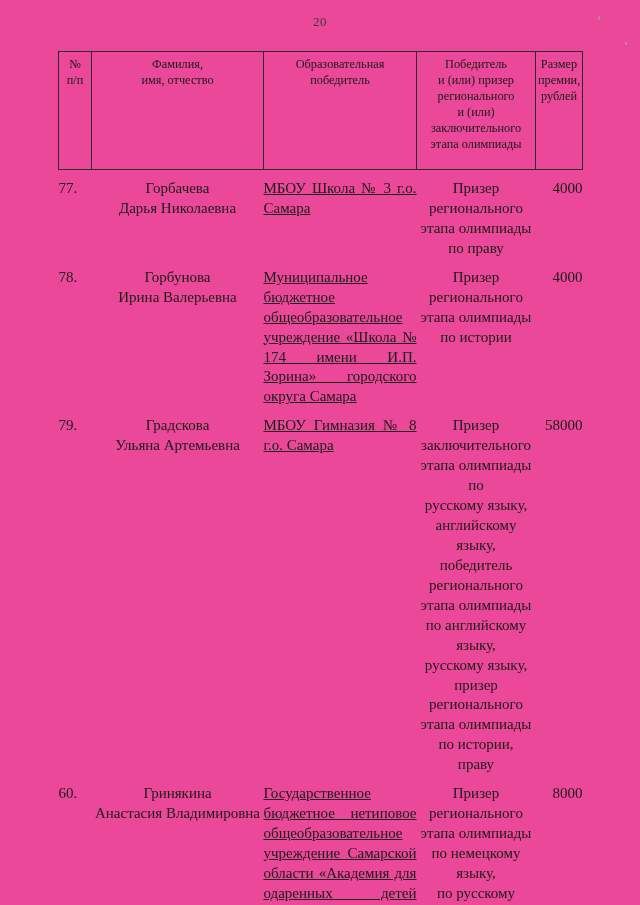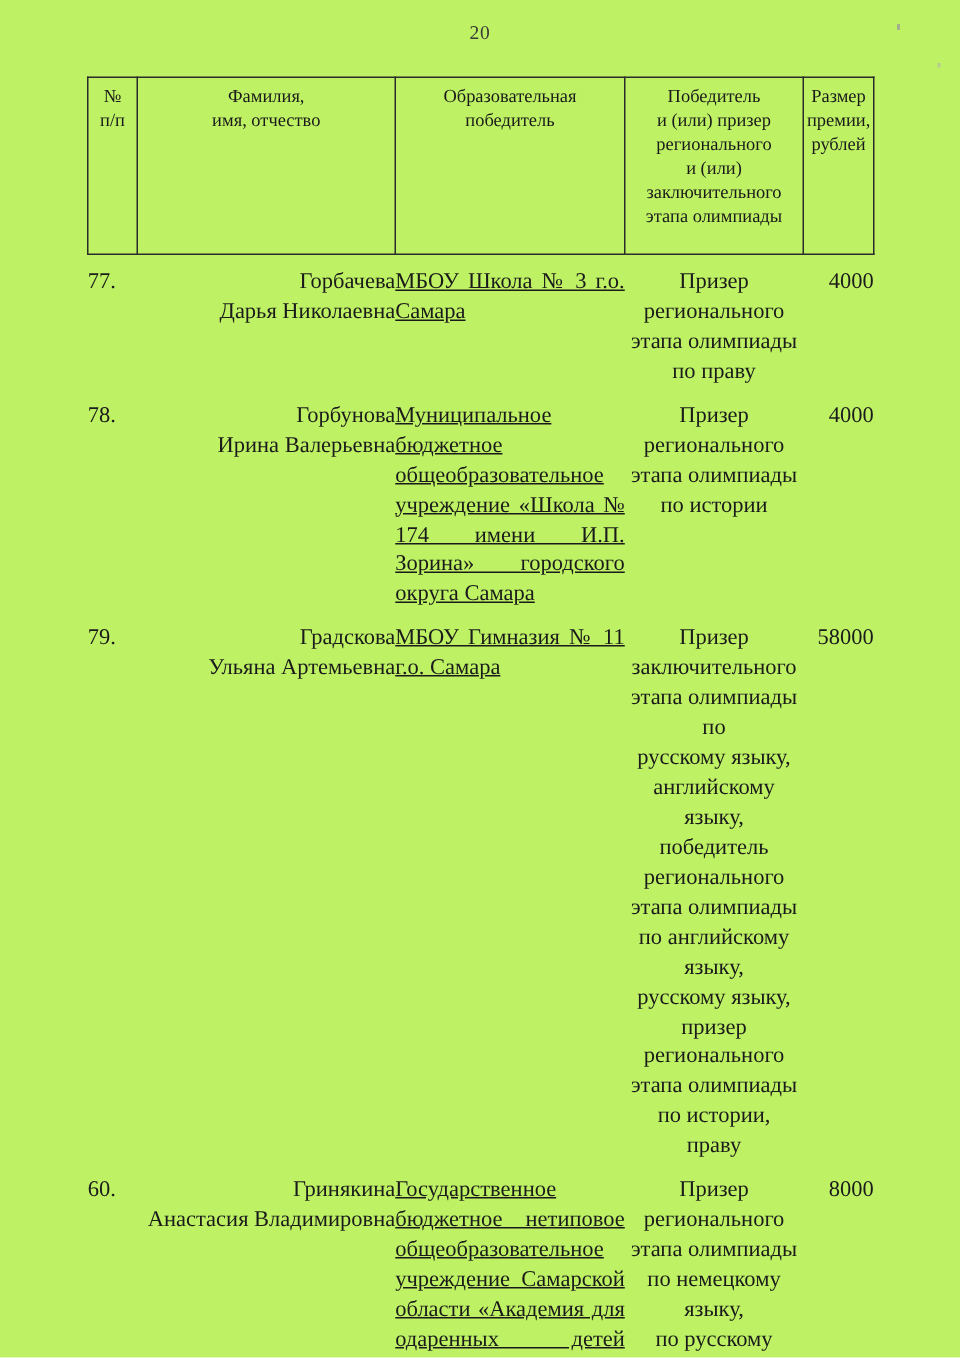--- a/index.html
+++ b/index.html
@@ -12,21 +12,21 @@
     height: 905px;
     position: relative;
     font-family: "Liberation Serif", "DejaVu Serif", serif;
     color: #1a1a1a;
     overflow: hidden;
   }
 
   .page {
     position: absolute;
     inset: 0;
-    background: #bef264;
+    background: #ec4899;
     padding-left: 25px;
   }
 
   .page-number {
     position: absolute;
     top: 14px;
     left: 0;
     width: 640px;
     text-align: center;
     font-size: 13px;
@@ -100,21 +100,21 @@
     padding-top: 9px;
     padding-bottom: 0;
     margin-left: 16px;
   }
 
   td.cell-num {
     text-align: left;
     padding-left: 6px;
   }
   td.cell-name {
-    text-align: right;
+    text-align: center;
     padding-left: 8px;
     padding-right: 2px;
   }
   td.cell-org {
     text-align: justify;
     text-align-last: left;
     padding-left: 3px;
     padding-right: 4px;
     hyphens: manual;
     text-decoration: underline;
@@ -215,21 +215,21 @@
           </td>
           <td class="cell-sum">4000</td>
         </tr>
 
         <tr class="data-row">
           <td class="cell-num">79.</td>
           <td class="cell-name">
             <span>Градскова</span><br>
             <span>Ульяна Артемьевна</span>
           </td>
-          <td class="cell-org">МБОУ Гимназия № 11 г.о. Самара</td>
+          <td class="cell-org">МБОУ Гимназия № 8 г.о. Самара</td>
           <td class="cell-ach">
             <span class="ach-line">Призер</span>
             <span class="ach-line">заключительного</span>
             <span class="ach-line">этапа олимпиады</span>
             <span class="ach-line">по</span>
             <span class="ach-line">русскому языку,</span>
             <span class="ach-line">английскому</span>
             <span class="ach-line">языку,</span>
             <span class="ach-line">победитель</span>
             <span class="ach-line">регионального</span>

